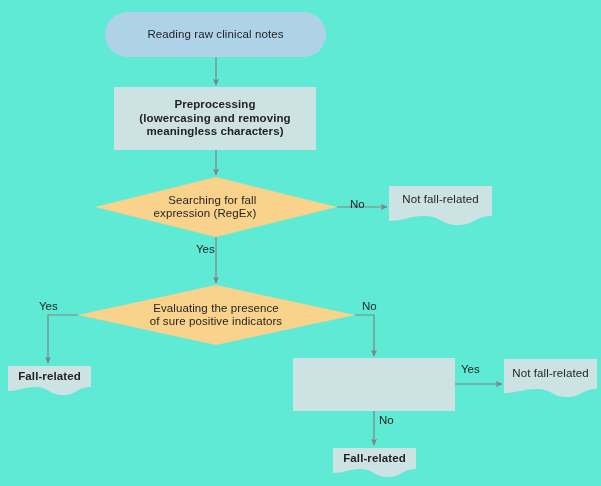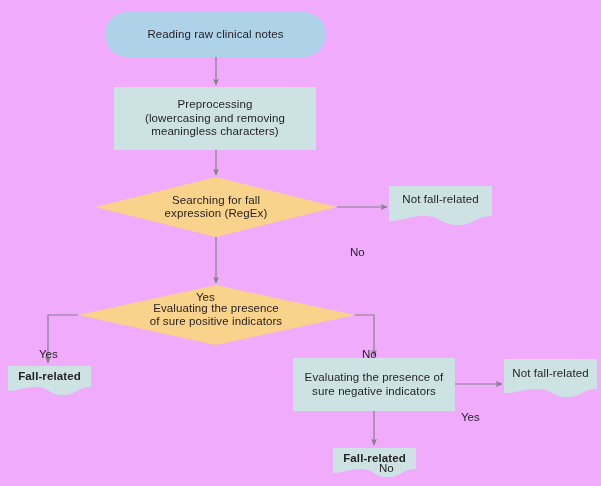--- a/index.html
+++ b/index.html
@@ -7,21 +7,21 @@
     padding: 0;
     background: #ffffff;
   }
   body {
     font-family: "Liberation Sans", sans-serif;
   }
   #flowchart-root {
     position: relative;
     width: 601px;
     height: 486px;
-    background: #f0abfc;
+    background: #5eead4;
     overflow: hidden;
   }
   #flow-svg {
     position: absolute;
     left: 0;
     top: 0;
     width: 601px;
     height: 486px;
   }
   .node-label {
@@ -42,21 +42,20 @@
     font-size: 11.5px;
     text-align: right;
   }
   .edge-label {
     position: absolute;
     color: #231f20;
     font-size: 11.5px;
     line-height: 13px;
     white-space: nowrap;
     pointer-events: none;
-    margin-top: 48px;
   }
   .hit {
     position: absolute;
     cursor: pointer;
   }
 </style>
 </head>
 <body>
 
 <div id="flowchart-root">
@@ -110,36 +109,34 @@
 
     <path d="M355,315 L374,315 L374,356" fill="none" stroke="#808285" stroke-width="1.2" marker-end="url(#arrowhead)"></path>
 
     <line x1="455" y1="384" x2="502" y2="384" stroke="#808285" stroke-width="1.2" marker-end="url(#arrowhead)"></line>
 
     <line x1="374" y1="411" x2="374" y2="445" stroke="#808285" stroke-width="1.2" marker-end="url(#arrowhead)"></line>
   </svg>
 
   <div class="node-label" style="left:105px; top:12px; width:221px; height:45px;">Reading raw clinical notes</div>
 
-  <div class="node-label" style="left:114px; top:87px; width:202px; height:63px;">Preprocessing
+  <div class="node-label" style="left:114px; top:87px; width:202px; height:63px;font-weight:bold;">Preprocessing
 (lowercasing and removing
 meaningless characters)</div>
 
-  <div class="node-label" style="left:136px; top:185px; width:160px; height:44px;">Searching for fall
+  <div class="node-label" style="left:125px; top:185px; width:160px; height:44px;text-align:right;">Searching for fall
 expression (RegEx)</div>
 
   <div class="node-label" style="left:389px; top:186px; width:103px; height:28px;">Not fall-related</div>
 
   <div class="node-label" style="left:121px; top:293px; width:190px; height:44px;text-align:center;">Evaluating the presence
 of sure positive indicators</div>
 
   <div class="node-label bold" style="left:8px; top:366px; width:83px; height:21px;">Fall-related</div>
 
-  <div class="node-label" style="left:293px; top:358px; width:162px; height:53px;">Evaluating the presence of
-sure negative indicators</div>
 
   <div class="node-label" style="left:504px; top:359px; width:93px; height:30px;">Not fall-related</div>
 
   <div class="node-label bold" style="left:333px; top:448px; width:83px; height:21px;">Fall-related</div>
 
   <div class="edge-label" style="left:350px; top:198px;">No</div>
 
   <div class="edge-label" style="left:196px; top:243px;">Yes</div>
 
   <div class="edge-label" style="left:39px; top:300px;">Yes</div>

